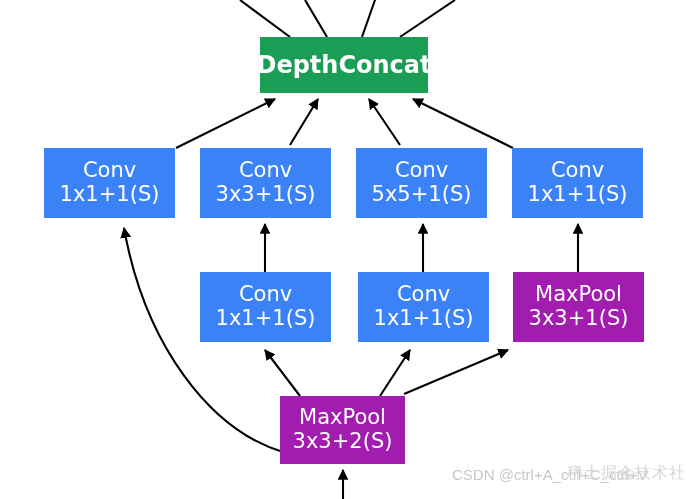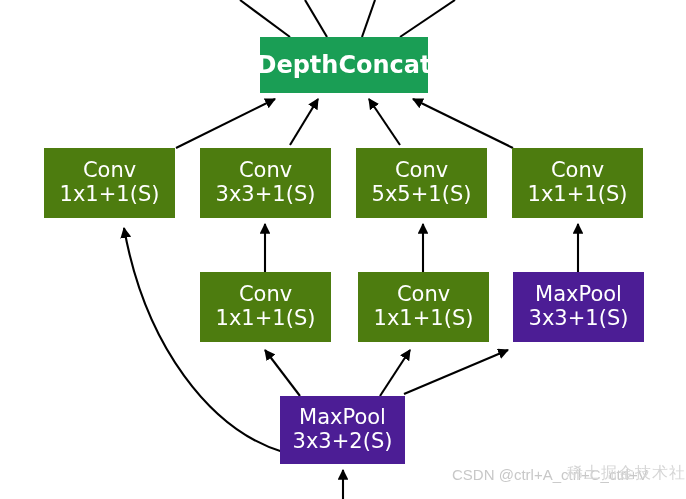--- a/index.html
+++ b/index.html
@@ -32,22 +32,22 @@
     justify-content: center;
     color: #ffffff;
     line-height: 1.12;
     white-space: nowrap;
     z-index: 2;
   }
   .node .l1 { font-size: 21px; }
   .node .l2 { font-size: 21px; }
   .node.single .l1 { font-size: 24px; font-weight: bold; }
   .node.green { background: #1a9e55; }
-  .node.blue  { background: #4d7c0f; }
-  .node.red   { background: #4c1d95; }
+  .node.blue  { background: #3b82f6; }
+  .node.red   { background: #a21caf; }
 
   #watermark {
     position: absolute;
     left: 452px;
     top: 466px;
     font-size: 15px;
     color: #c8c8c8;
     white-space: nowrap;
     z-index: 3;
     font-family: "Liberation Sans", sans-serif;

